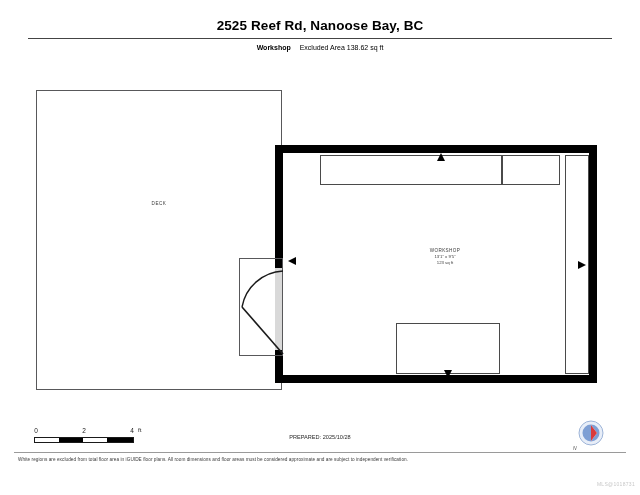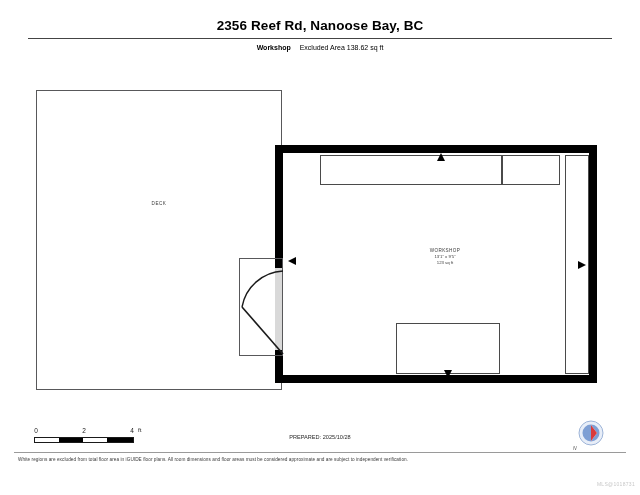--- a/index.html
+++ b/index.html
@@ -318,21 +318,21 @@
     font-size: 5px;
     color: #c8c8c8;
     letter-spacing: 0.3px;
   }
 </style>
 </head>
 <body>
 
 <div id="page">
 
-  <div id="title">2356 Reef Rd, Nanoose Bay, BC</div>
+  <div id="title">2525 Reef Rd, Nanoose Bay, BC</div>
   <div id="header-rule"></div>
   <div id="subtitle-row">
     <span id="subtitle-room">Workshop</span>
     <span id="subtitle-area">Excluded Area 138.62 sq ft</span>
   </div>
 
   <div id="plan">
 
     <div id="deck"></div>
     <div id="deck-label">DECK</div>

